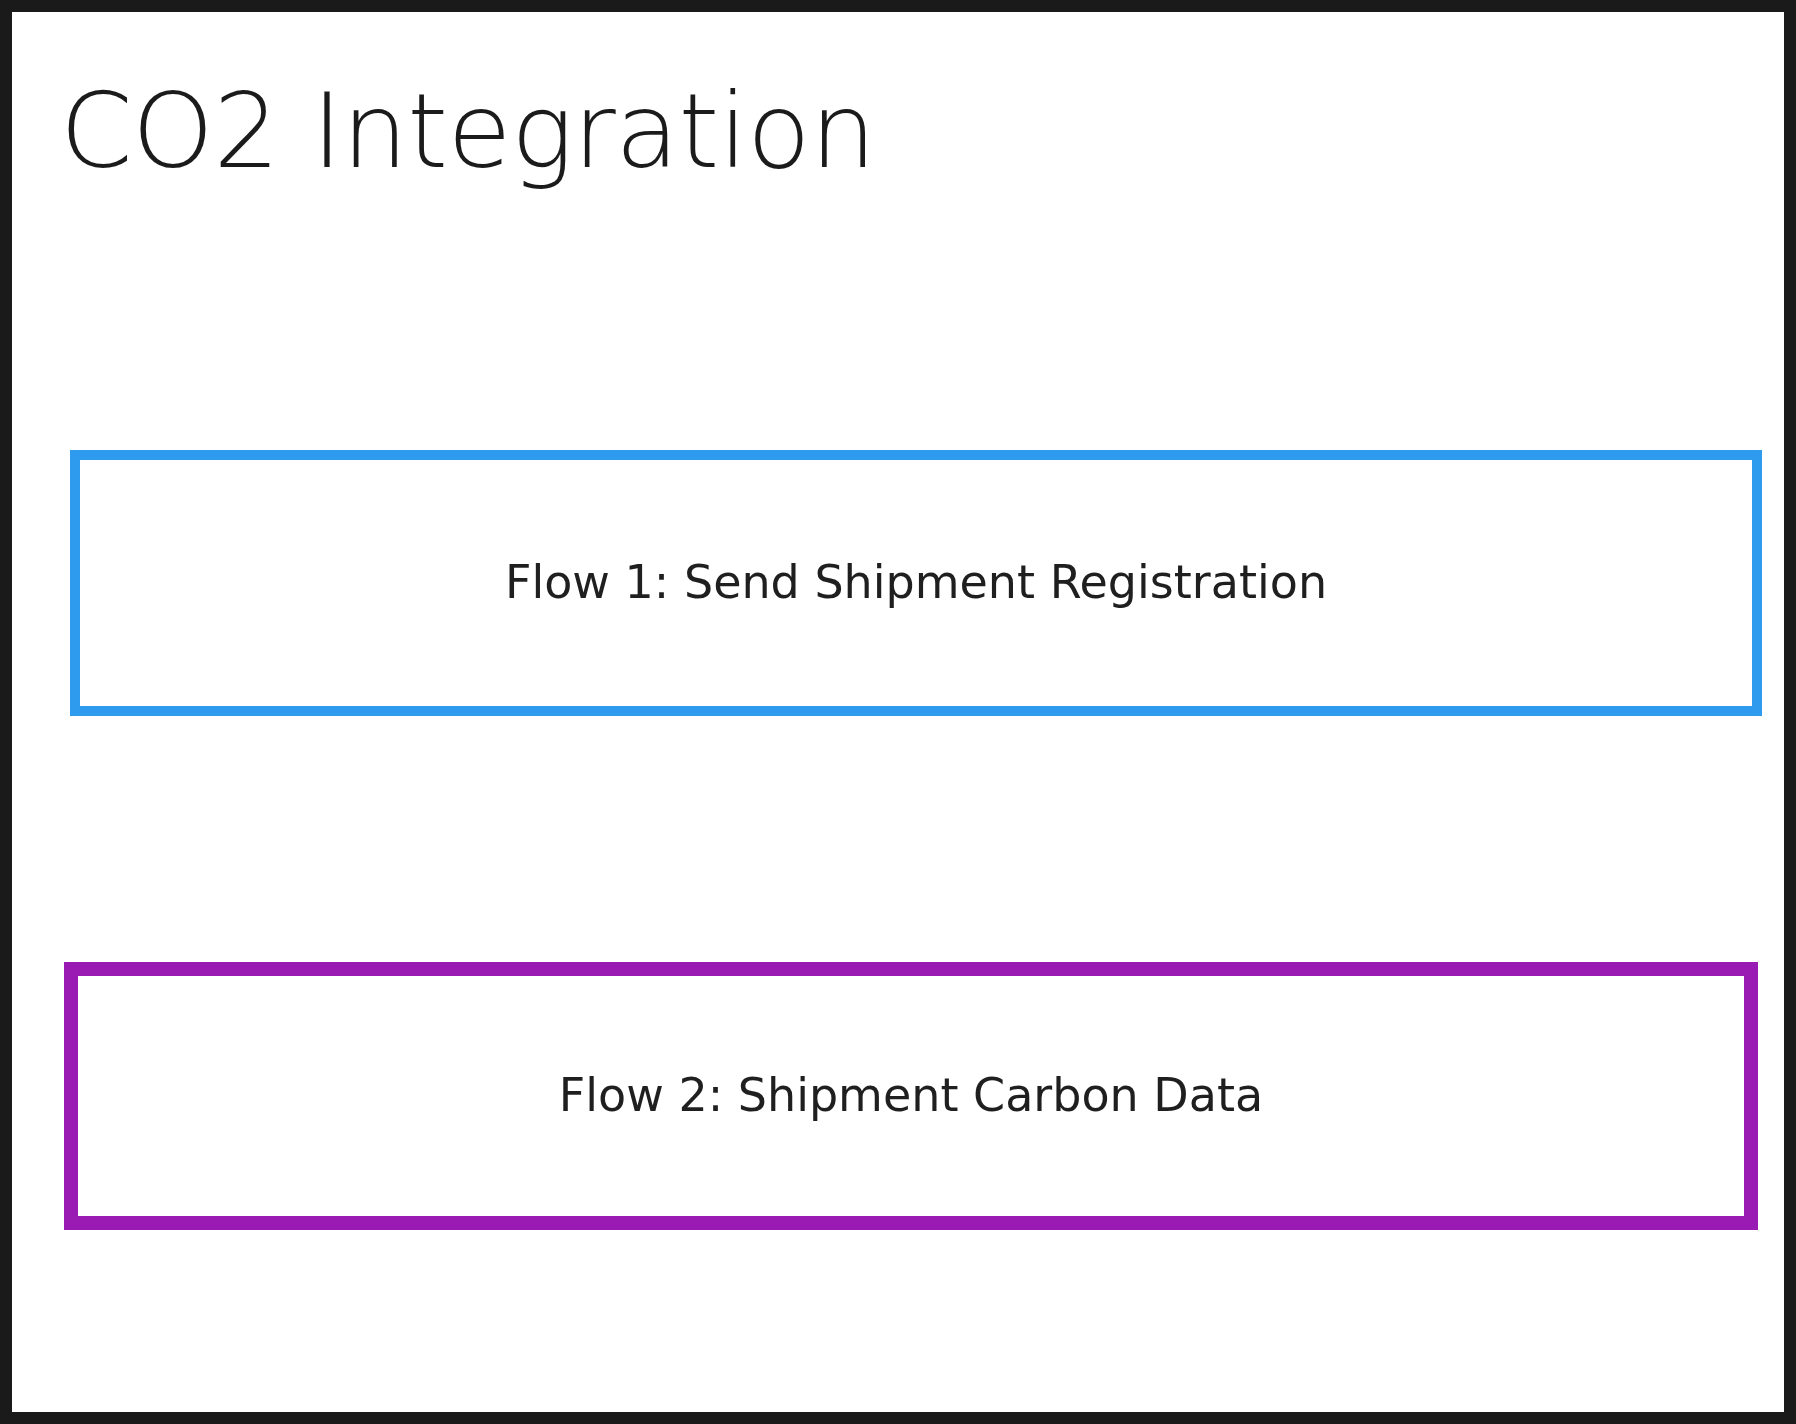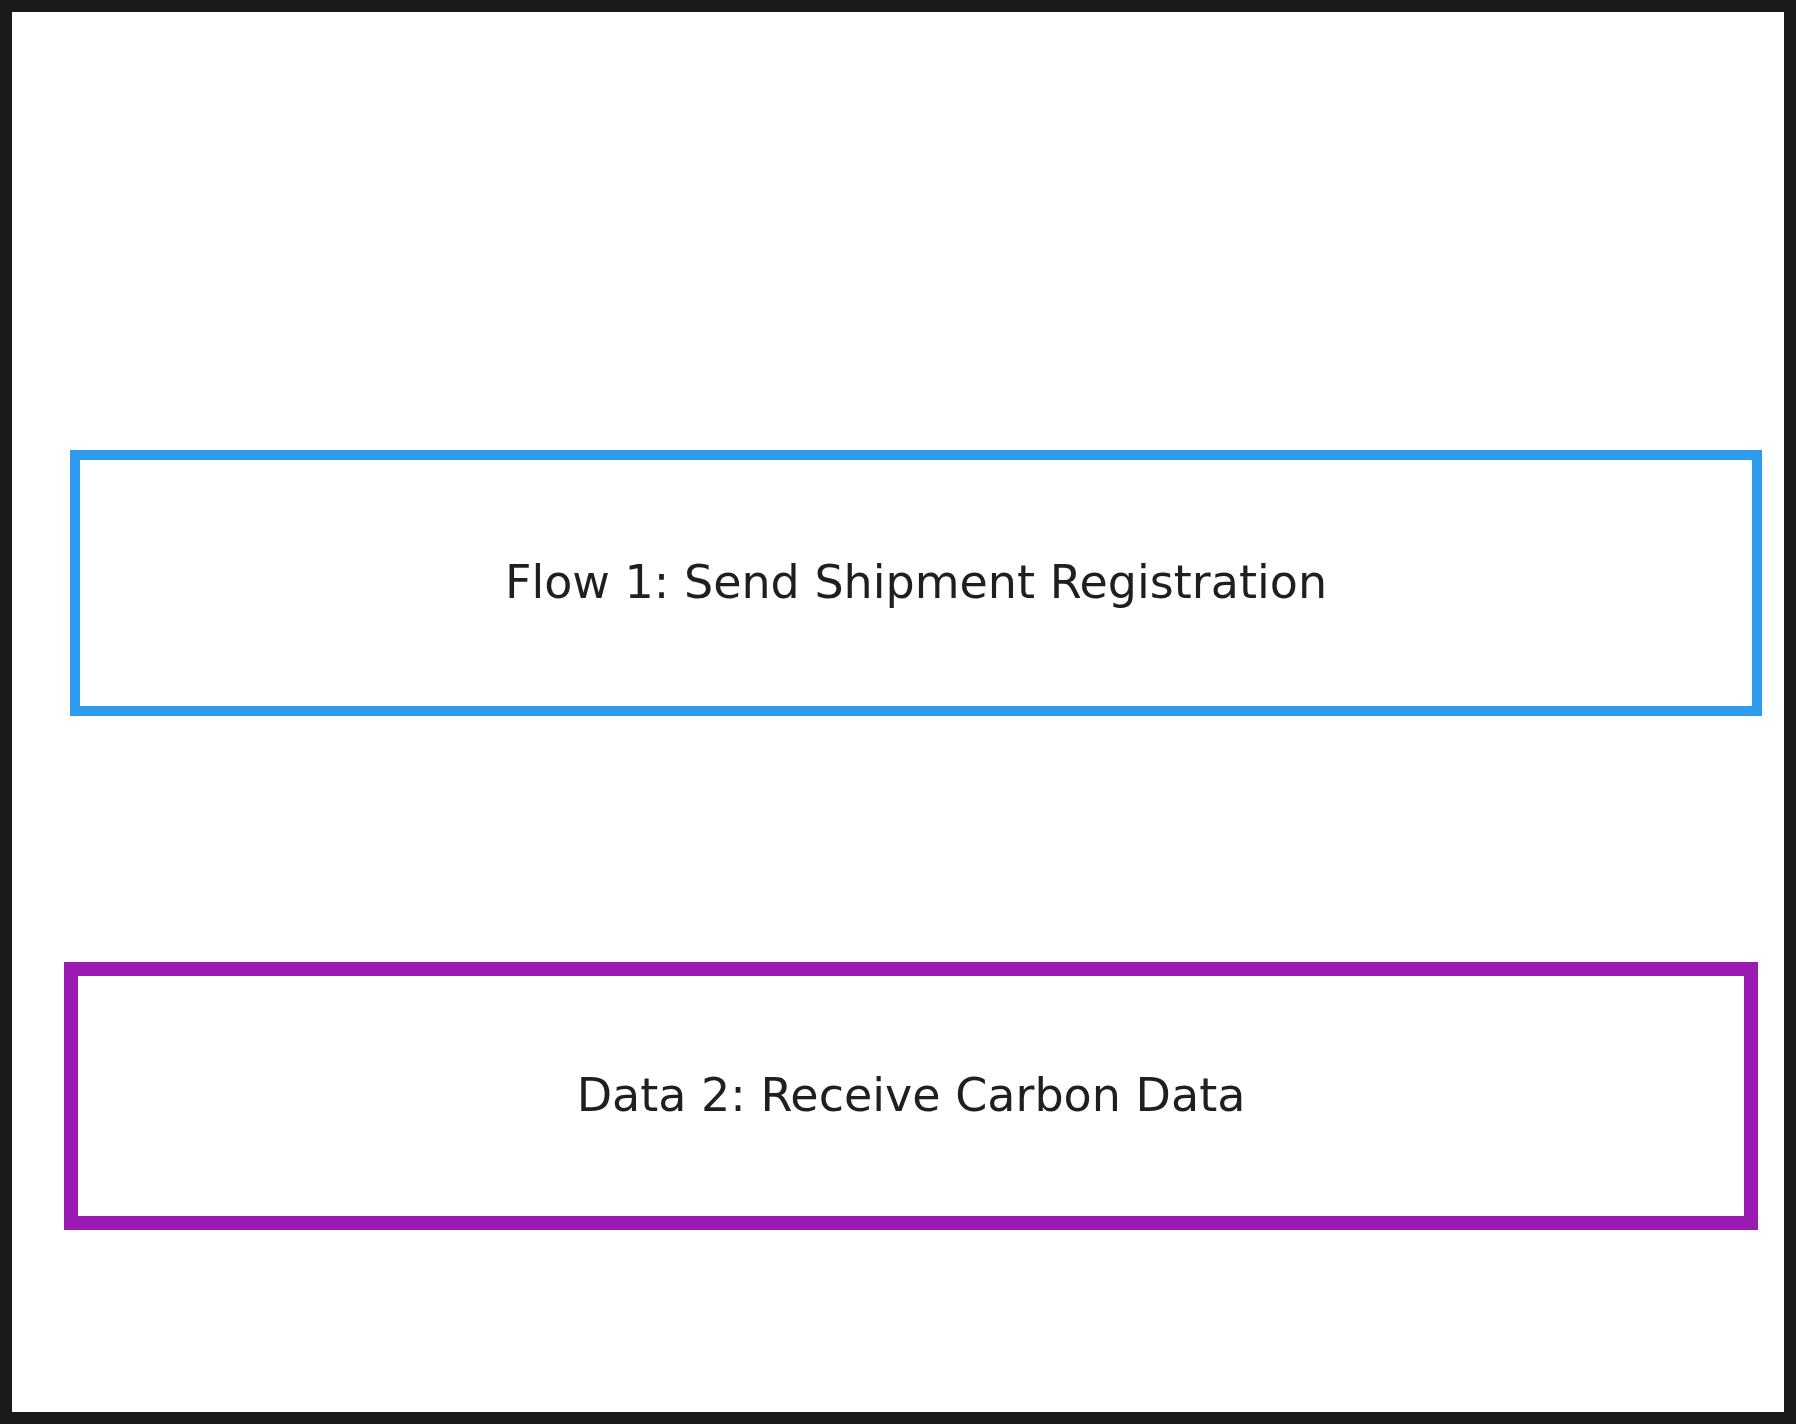--- a/index.html
+++ b/index.html
@@ -82,23 +82,24 @@
     height: 268px;
     border: 14px solid #9a1bb3;
   }
 </style>
 </head>
 <body>
 
 <div class="screen">
   <div class="canvas">
 
+    <div class="diagram-title">CO2 Integration</div>
 
     <div class="flow-box" id="flow-box-1">
       <span class="flow-label">Flow 1: Send Shipment Registration</span>
     </div>
 
     <div class="flow-box" id="flow-box-2">
-      <span class="flow-label">Data 2: Receive Carbon Data</span>
+      <span class="flow-label">Flow 2: Shipment Carbon Data</span>
     </div>
 
   </div>
 </div>
 
 </body></html>

